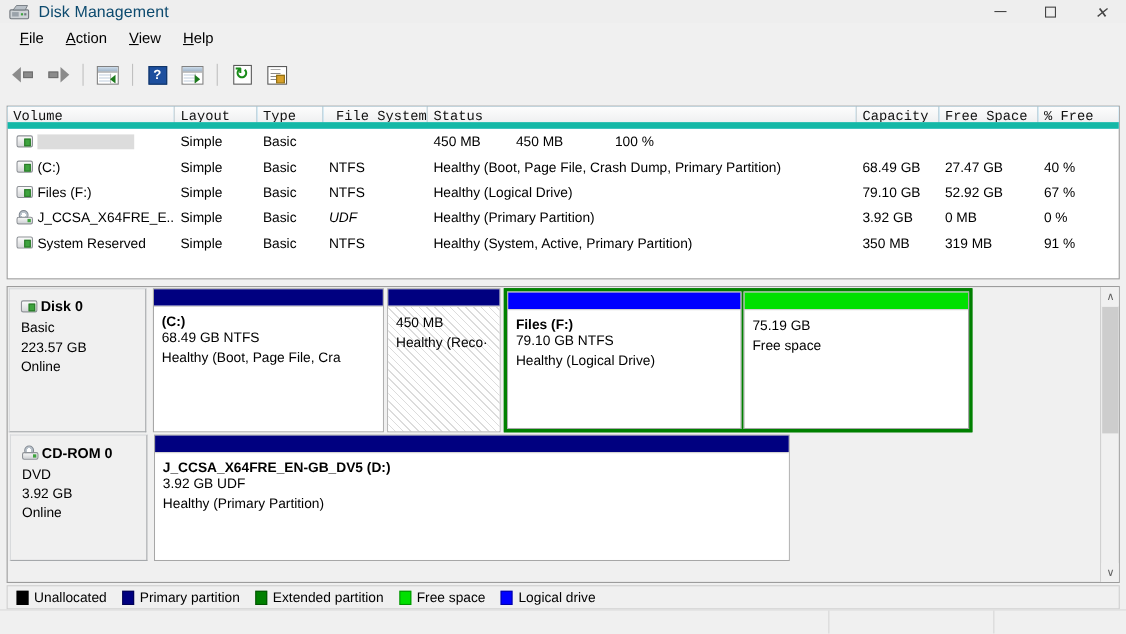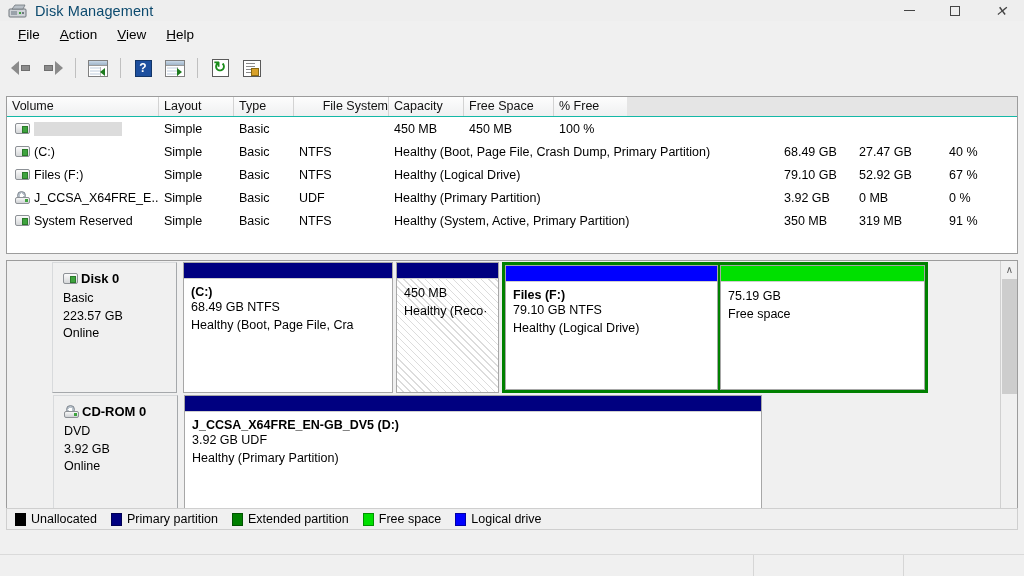--- a/index.html
+++ b/index.html
@@ -114,22 +114,23 @@
     background: repeating-linear-gradient(#8a8a8a 0 1px, #fff 1px 3px);
   }
   .ico-props .dot { position:absolute; right:1px; bottom:0px; width:8px;height:8px;background:#d8a12a;border:1px solid #8a6a12; }
 
   
   .listpanel {
     position: absolute; left: 6px; top: 96px; width: 1012px; height: 158px;
     background: #fff; border: 1px solid #9c9c9c;
   }
   .lp-header {
-    display: flex; height: 20px; background: #e5e5e5;
-    border-bottom: 1px solid #14b8a6;
+    display: flex; height: 20px; background: #7dd3fc;
+    border-bottom: 6px solid #14b8a6;
+    font-family: Liberation Mono, monospace;
   }
   .hcell {
     border-right: 1px solid #d3d3d3;
     padding-left: 5px; font-size: 12.5px; line-height: 19px;
     background: linear-gradient(#fdfdfd, #eff0f1);
     color: #111; overflow: hidden; white-space: nowrap;
   }
   .hcell:last-child { border-right: none; }
   .row { display: flex; height: 23px; align-items: center; }
   .cell {
@@ -163,21 +164,21 @@
     position:absolute; left:2px; top:0; width:9px;height:9px;border-radius:50%;
     background: radial-gradient(circle at 50% 50%, #fff 0 2px, #b9c2cb 2px 100%);
     border:1px solid #7e868f;
   }
 
   
   .graphpanel {
     position: absolute; left: 6px; top: 260px; width: 1012px; height: 270px;
     background: #f0f0f0; border: 1px solid #9c9c9c; overflow: hidden;
   }
-  .diskrow { position: absolute; display: flex; margin-left: 44px; }
+  .diskrow { position: absolute; display: flex; }
   .diskinfo {
     width: 125px; background: #f0f0f0;
     border: 1px solid #a5a8ab; border-top-color:#d8dadc; border-left-color:#d8dadc;
     padding: 8px 0 0 10px; flex: none;
   }
   .diskinfo .dtitle { display: flex; align-items: center; gap: 3px; font-weight: bold; font-size: 13px; margin-bottom: 4px;}
   .diskinfo .dline { font-size: 12.5px; line-height: 17.5px; }
 
   .partstrip { display: flex; flex: none; align-items: stretch; }
   .part {
@@ -214,21 +215,21 @@
     background:#f0f0f0; color:#606060; font-size: 10px;
   }
   .vs-thumb {
     position:absolute; left:1px; top:18px; width:15px; height:115px;
     background:#cdcdcd;
   }
   .vs-down { position:absolute; bottom:0; left:0; }
 
   
   .legend {
-    position: absolute; left: 6px; top: 508px; width: 1012px; height: 22px;
+    position: absolute; left: 6px; top: 532px; width: 1012px; height: 22px;
     background: #f0f0f0; border: 1px solid #cfcfcf;
     display: flex; align-items: center; padding-left: 8px; gap: 7px;
   }
   .lg { display: flex; align-items: center; gap: 5px; margin-right: 7px; }
   .sw { width: 11px; height: 13px; border: 1px solid rgba(0,0,0,.35); flex:none; }
   .lg span.lbl { font-size: 12.5px; }
 
   
   .statusbar {
     position: absolute; left: 0; bottom: 0; width: 1024px; height: 22px;
@@ -317,20 +318,21 @@
         </span>
     </div>
   </div>
 
   <div class="listpanel">
     <div class="lp-header" id="lp-header">
         <div class="hcell" style="width: 152px;">Volume</div>
         <div class="hcell" style="width: 75px;">Layout</div>
         <div class="hcell" style="width: 60px;">Type</div>
         <div class="hcell" style="width: 95px; text-align: right;">File System</div>
+        <div class="hcell" style="width: 390px;">Status</div>
         <div class="hcell" style="width: 75px;">Capacity</div>
         <div class="hcell" style="width: 90px;">Free Space</div>
         <div class="hcell" style="width: 73px;">% Free</div>
       </div>
     <div id="lp-body">
         <div class="row">
           <div class="cell vol" style="width: 152px;">
             <span class="drvicon"></span>
             <span class="vol-name-hl"></span>
           </div>
@@ -370,21 +372,21 @@
         <div class="row">
           <div class="cell vol" style="width: 152px;">
             <span class="cdicon">
               <i class="disc"></i>
               <i class="base"></i>
             </span>
             <span>J_CCSA_X64FRE_E...</span>
           </div>
           <div class="cell" style="width: 75px;">Simple</div>
           <div class="cell" style="width: 60px;">Basic</div>
-          <div class="cell" style="width: 95px;">UDF</div>
+          <div class="cell" style="width: 95px; font-style: italic;">UDF</div>
           <div class="cell" style="width: 390px;">Healthy (Primary Partition)</div>
           <div class="cell" style="width: 75px;">3.92 GB</div>
           <div class="cell" style="width: 90px;">0 MB</div>
           <div class="cell" style="width: 73px;">0 %</div>
         </div>
         <div class="row">
           <div class="cell vol" style="width: 152px;">
             <span class="drvicon"></span>
             <span>System Reserved</span>
           </div>

